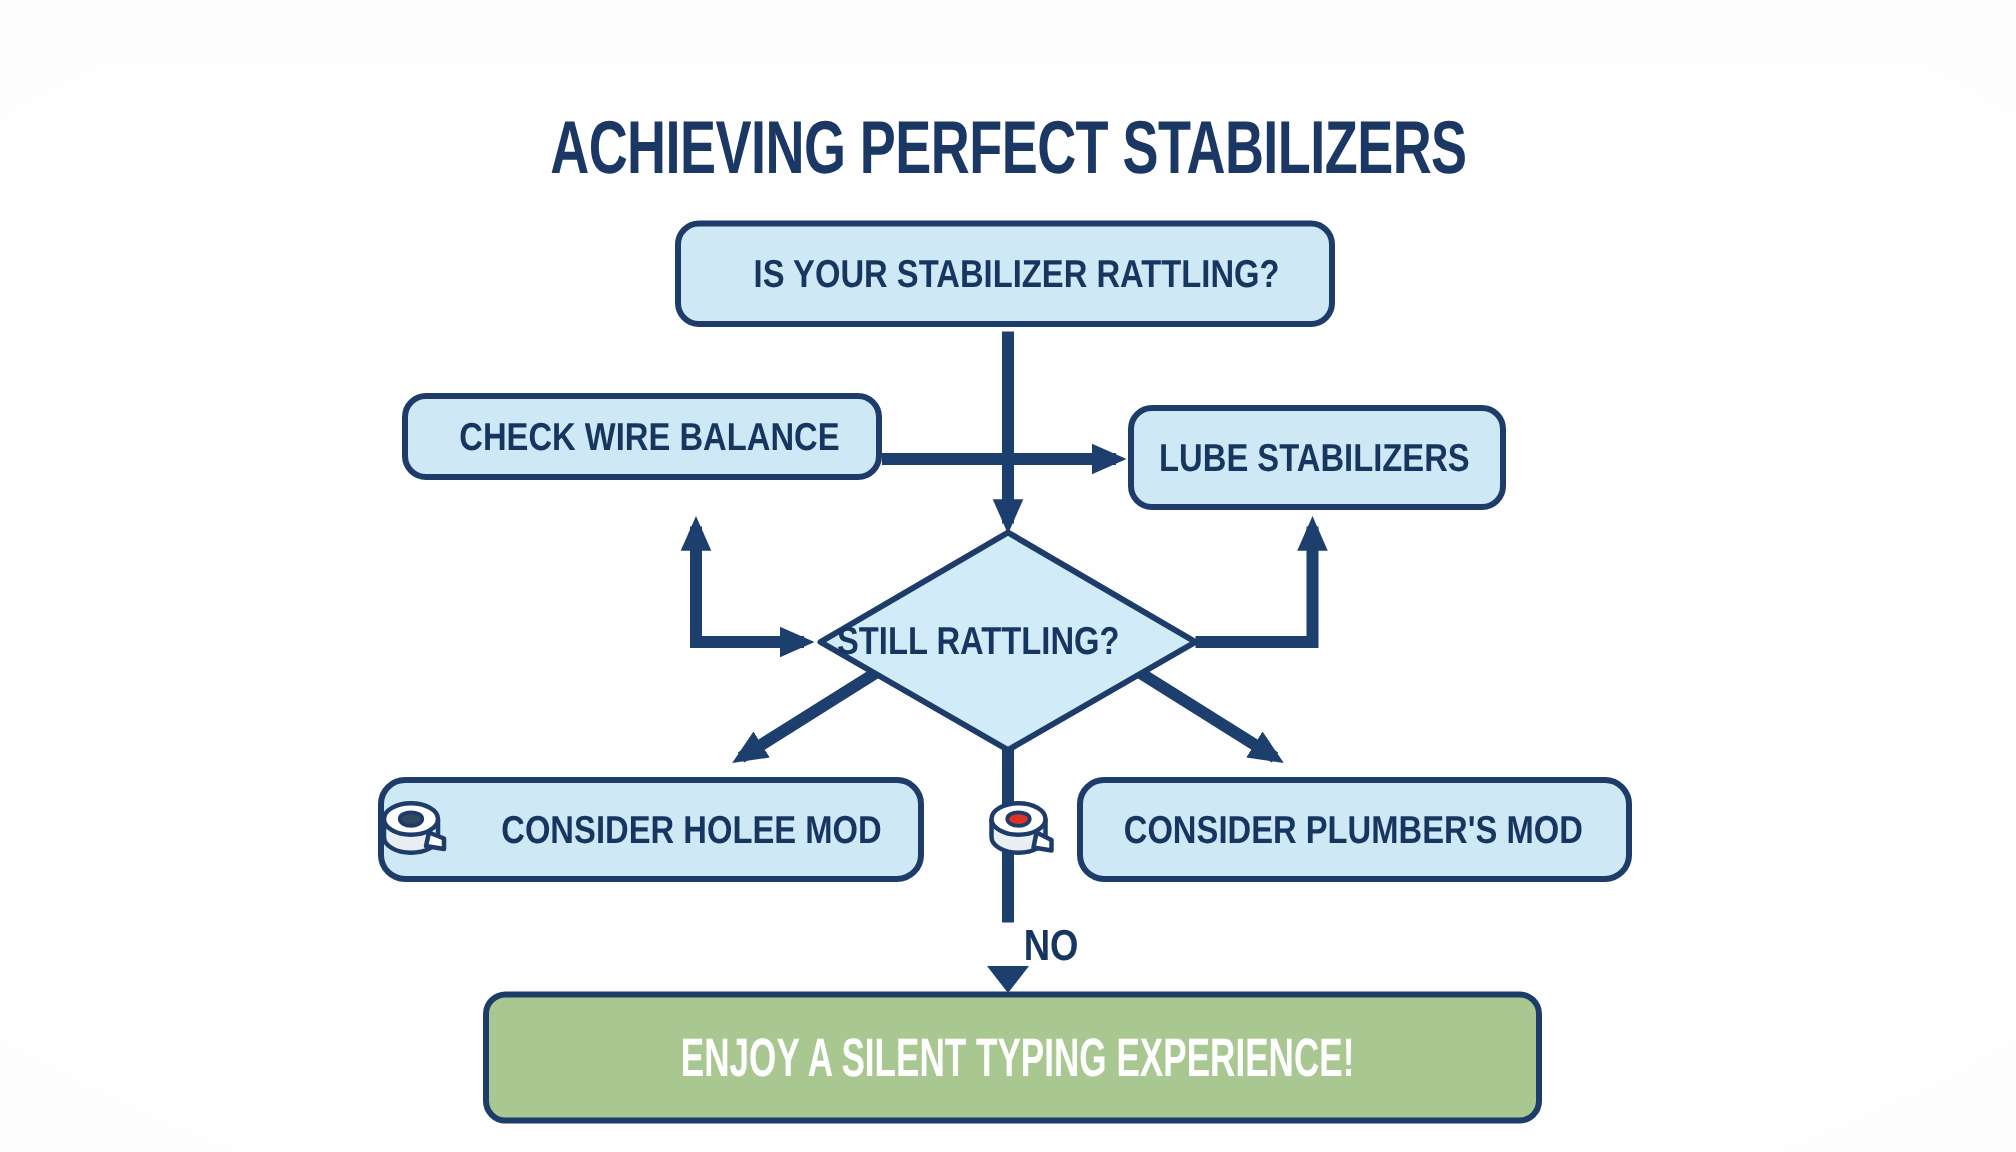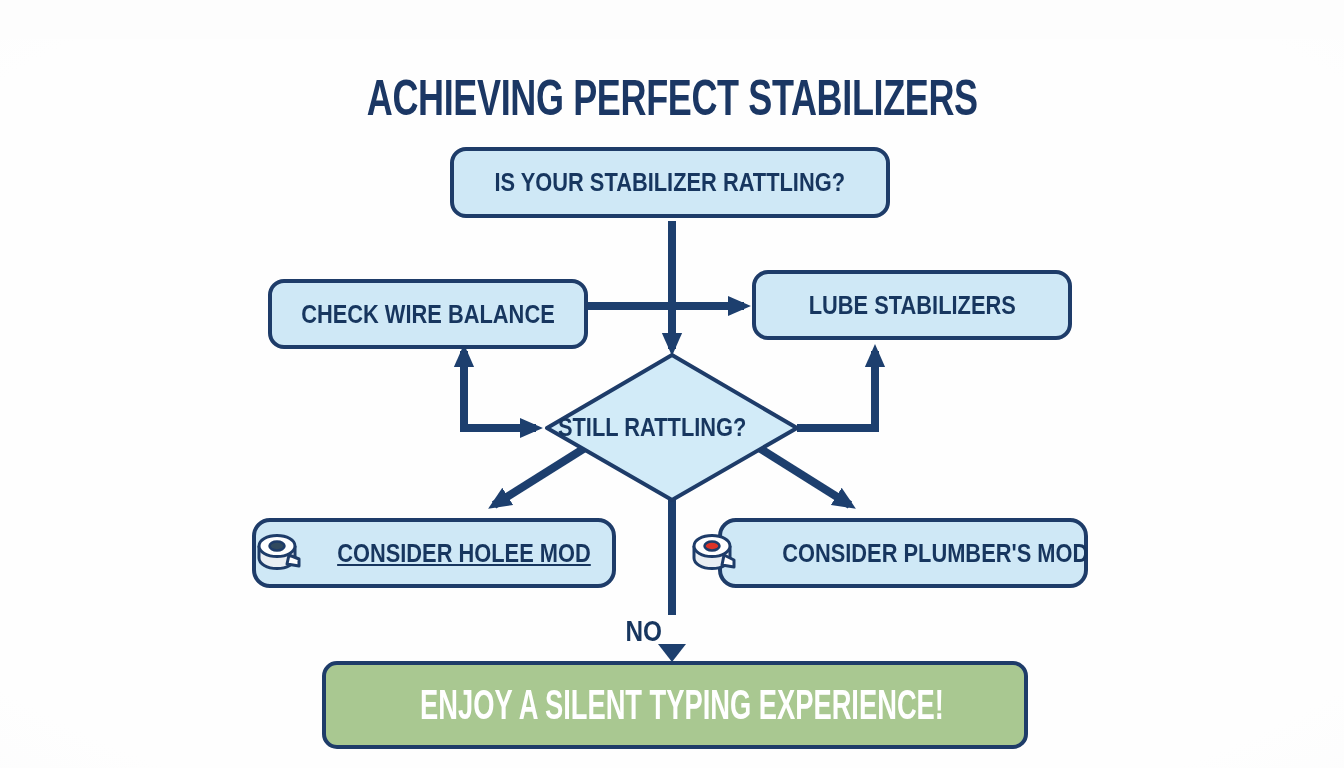--- a/index.html
+++ b/index.html
@@ -16,45 +16,45 @@
   .layer{position:absolute;left:0;top:0;width:1344px;height:768px;}
   .title{
     position:absolute;left:0;right:0;top:30px;margin:0;
     text-align:center;font-size:50px;font-weight:bold;color:var(--title-text,#1b3764);
   }
   .cond{display:inline-block;white-space:nowrap;transform:scaleX(0.84);transform-origin:center;}
   .cond-title{display:inline-block;white-space:nowrap;transform:scaleX(0.72);transform-origin:center;letter-spacing:-0.5px;}
   .cond-result{display:inline-block;white-space:nowrap;transform:scaleX(0.65);transform-origin:center;}
   .node{
     position:absolute;box-sizing:border-box;
-    display:flex;align-items:center;justify-content:center;gap:12px;
+    display:flex;align-items:center;justify-content:flex-end;gap:12px;
     background:var(--node-fill,#cfe8f6);
     border:4px solid var(--outline,#1e3c69);
     border-radius:16px;
     color:var(--text,#17365f);
     font-weight:bold;font-size:26px;
   }
   .node-question{left:450px;top:108px;width:440px;height:71px;}
-  .node-check{left:268px;top:240px;width:320px;height:70px;}
-  .node-lube{left:752px;top:231px;width:320px;height:70px;}
-  .node-holee{left:252px;top:479px;width:364px;height:70px;border-radius:18px;text-decoration:underline;}
+  .node-check{left:268px;top:223px;width:320px;height:58px;}
+  .node-lube{left:752px;top:231px;width:252px;height:70px;}
+  .node-holee{left:252px;top:479px;width:364px;height:70px;border-radius:18px;}
   .node-plumbers{left:718px;top:479px;width:370px;height:70px;border-radius:18px;gap:17px;}
   .node-result{
     left:322px;top:622px;width:706px;height:88px;
     background:var(--result-fill,#a9c891);
     color:var(--result-text,#ffffff);
-    font-size:42px;border-radius:15px;padding-left:13px;
+    font-size:36px;border-radius:15px;padding-left:13px;
   }
   .diamond-label{
     position:absolute;left:540px;top:373px;width:264px;
     text-align:left;color:var(--text,#17365f);font-weight:bold;font-size:26px;
   }
   .no-label{
     position:absolute;left:622px;top:576px;width:100px;
-    text-align:left;color:var(--text,#17365f);font-weight:bold;font-size:29px;
+    text-align:right;color:var(--text,#17365f);font-weight:bold;font-size:29px;
   }
   
   .edge{stroke:var(--arrow,#1d3f6e);stroke-width:8;fill:none;}
   .ah-fill{fill:var(--arrow,#1d3f6e);}
   .diamond-shape{fill:var(--diamond-fill,#d2ebf8);stroke:var(--outline,#1e3c69);stroke-width:4;stroke-linejoin:round;}
   
   .tape{flex:0 0 auto;}
   .tape-body{fill:#e9eef3;stroke:var(--outline,#1e3c69);stroke-width:3;stroke-linejoin:round;}
   .tape-top{fill:#ffffff;stroke:var(--outline,#1e3c69);stroke-width:3;}
   .tape-tab{fill:#ffffff;stroke:var(--outline,#1e3c69);stroke-width:3;stroke-linejoin:round;}

